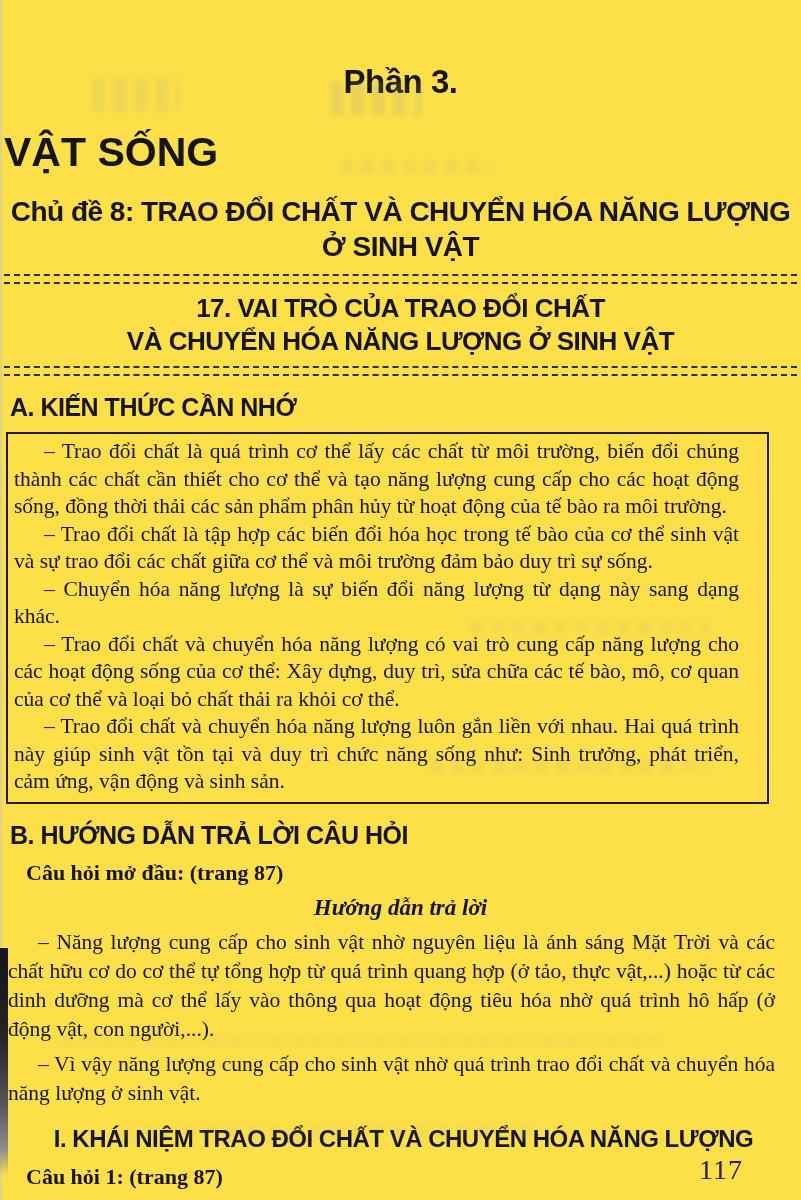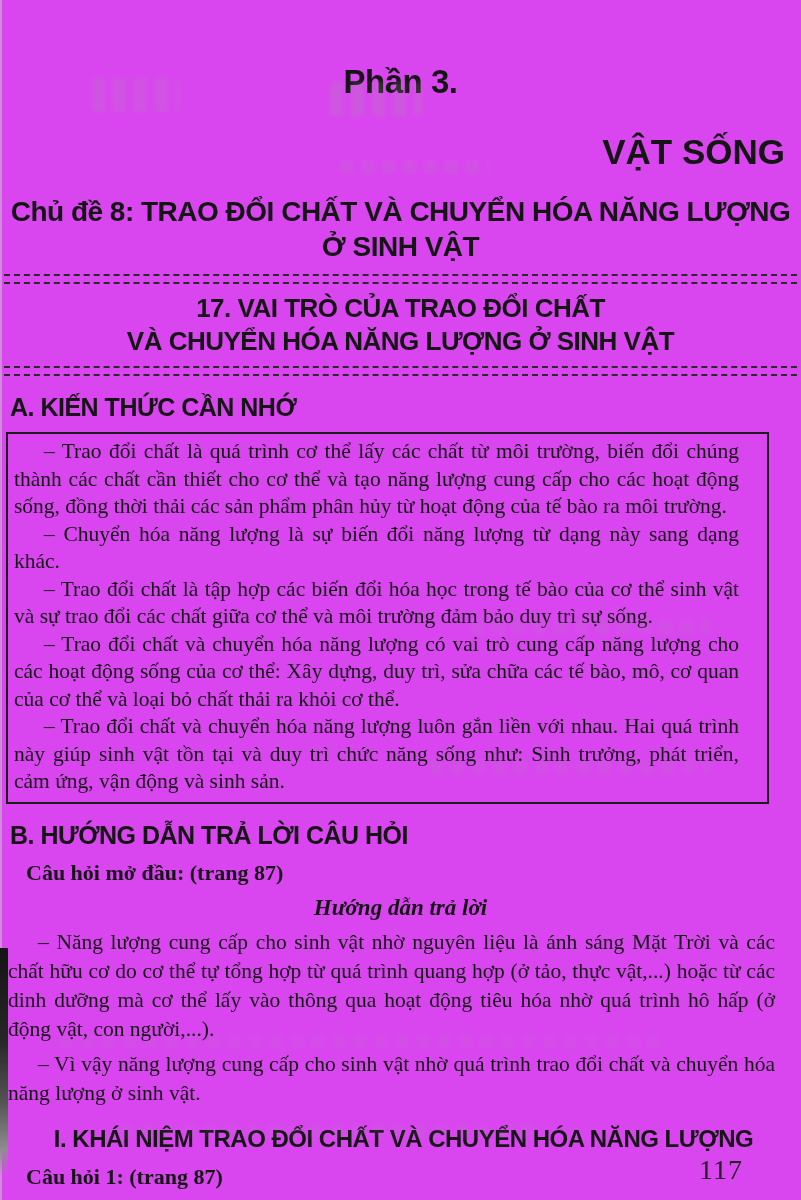--- a/index.html
+++ b/index.html
@@ -1,19 +1,19 @@
 <!DOCTYPE html>
 <html><head>
 <meta charset="utf-8">
 <style>
   html,body{margin:0;padding:0;background:#e8e8e8;}
   .page{
     position:relative;
     width:801px;height:1200px;
-    background:#d946ef;
+    background:#fde047;
     overflow:hidden;
     font-family:"Liberation Serif", serif;
     color:#151515;
     box-sizing:border-box;
   }
   
   .edge-line{position:absolute;left:0;top:0;width:2px;height:100%;background:#c6c6c6;opacity:.55;}
   .edge-dark{
     position:absolute;left:0;top:948px;width:8px;height:228px;
     background:linear-gradient(180deg,#141414 0%,#262626 40%,#555 68%,#8d8d8d 88%,rgba(160,160,160,0) 100%);
@@ -29,21 +29,21 @@
   .bleed.b2{left:330px;top:82px;width:92px;height:34px;opacity:.2;}
   .bleed.b3{left:340px;top:160px;width:150px;height:14px;opacity:.12;}
   .bleed.b4{left:470px;top:620px;width:240px;height:14px;opacity:.10;}
   .bleed.b5{left:430px;top:760px;width:280px;height:14px;opacity:.10;}
   .bleed.b6{left:60px;top:1035px;width:600px;height:13px;opacity:.08;}
   .bleed.b7{left:120px;top:1125px;width:420px;height:13px;opacity:.09;}
 
   
   .sans{font-family:"Liberation Sans", sans-serif;font-weight:bold;letter-spacing:-0.5px;}
   .part-label{margin:62px 0 0;text-align:center;font-size:33px;line-height:40px;}
-  .part-title{margin:26px 16px 0;text-align:right;font-size:35px;line-height:48px;letter-spacing:0;}
+  .part-title{margin:26px 4px 0;text-align:left;font-size:41px;line-height:48px;letter-spacing:0;}
   .topic{margin:18px 0 0;text-align:center;font-size:28px;line-height:35px;}
   .rule{
     height:6px;margin:10px 4px 0;
     border-top:2px dashed #2a2a2a;
     border-bottom:2px dashed #2a2a2a;
   }
   .rule.r2{margin-top:8px;border-top-width:2px;}
   .lesson{margin:8px 0 0;text-align:center;font-size:26px;line-height:33px;}
   .sec-heading{margin:16px 0 0 10px;font-size:25px;line-height:30px;}
   .sec-heading.i-h{margin-left:6px;font-size:24px;text-align:center;}
@@ -97,22 +97,22 @@
   <div class="topic sans" style="margin-top:0;">Ở SINH VẬT</div>
 
   <div class="rule"></div>
   <div class="lesson sans">17. VAI TRÒ CỦA TRAO ĐỔI CHẤT</div>
   <div class="lesson sans" style="margin-top:0;">VÀ CHUYỂN HÓA NĂNG LƯỢNG Ở SINH VẬT</div>
   <div class="rule r2"></div>
 
   <div class="sec-heading sans">A. KIẾN THỨC CẦN NHỚ</div>
   <div class="kbox">
     <p>– Trao đổi chất là quá trình cơ thể lấy các chất từ môi trường, biến đổi chúng thành các chất cần thiết cho cơ thể và tạo năng lượng cung cấp cho các hoạt động sống, đồng thời thải các sản phẩm phân hủy từ hoạt động của tế bào ra môi trường.</p>
+    <p>– Trao đổi chất là tập hợp các biến đổi hóa học trong tế bào của cơ thể sinh vật và sự trao đổi các chất giữa cơ thể và môi trường đảm bảo duy trì sự sống.</p>
     <p>– Chuyển hóa năng lượng là sự biến đổi năng lượng từ dạng này sang dạng khác.</p>
-    <p>– Trao đổi chất là tập hợp các biến đổi hóa học trong tế bào của cơ thể sinh vật và sự trao đổi các chất giữa cơ thể và môi trường đảm bảo duy trì sự sống.</p>
     <p>– Trao đổi chất và chuyển hóa năng lượng có vai trò cung cấp năng lượng cho các hoạt động sống của cơ thể: Xây dựng, duy trì, sửa chữa các tế bào, mô, cơ quan của cơ thể và loại bỏ chất thải ra khỏi cơ thể.</p>
     <p>– Trao đổi chất và chuyển hóa năng lượng luôn gắn liền với nhau. Hai quá trình này giúp sinh vật tồn tại và duy trì chức năng sống như: Sinh trưởng, phát triển, cảm ứng, vận động và sinh sản.</p>
   </div>
 
   <div class="sec-heading sans">B. HƯỚNG DẪN TRẢ LỜI CÂU HỎI</div>
   <div class="qlabel">Câu hỏi mở đầu: (trang 87)</div>
   <div class="guide">Hướng dẫn trả lời</div>
   <p class="body-p">– Năng lượng cung cấp cho sinh vật nhờ nguyên liệu là ánh sáng Mặt Trời và các chất hữu cơ do cơ thể tự tổng hợp từ quá trình quang hợp (ở tảo, thực vật,...) hoặc từ các dinh dưỡng mà cơ thể lấy vào thông qua hoạt động tiêu hóa nhờ quá trình hô hấp (ở động vật, con người,...).</p>
   <p class="body-p">– Vì vậy năng lượng cung cấp cho sinh vật nhờ quá trình trao đổi chất và chuyển hóa năng lượng ở sinh vật.</p>
 

